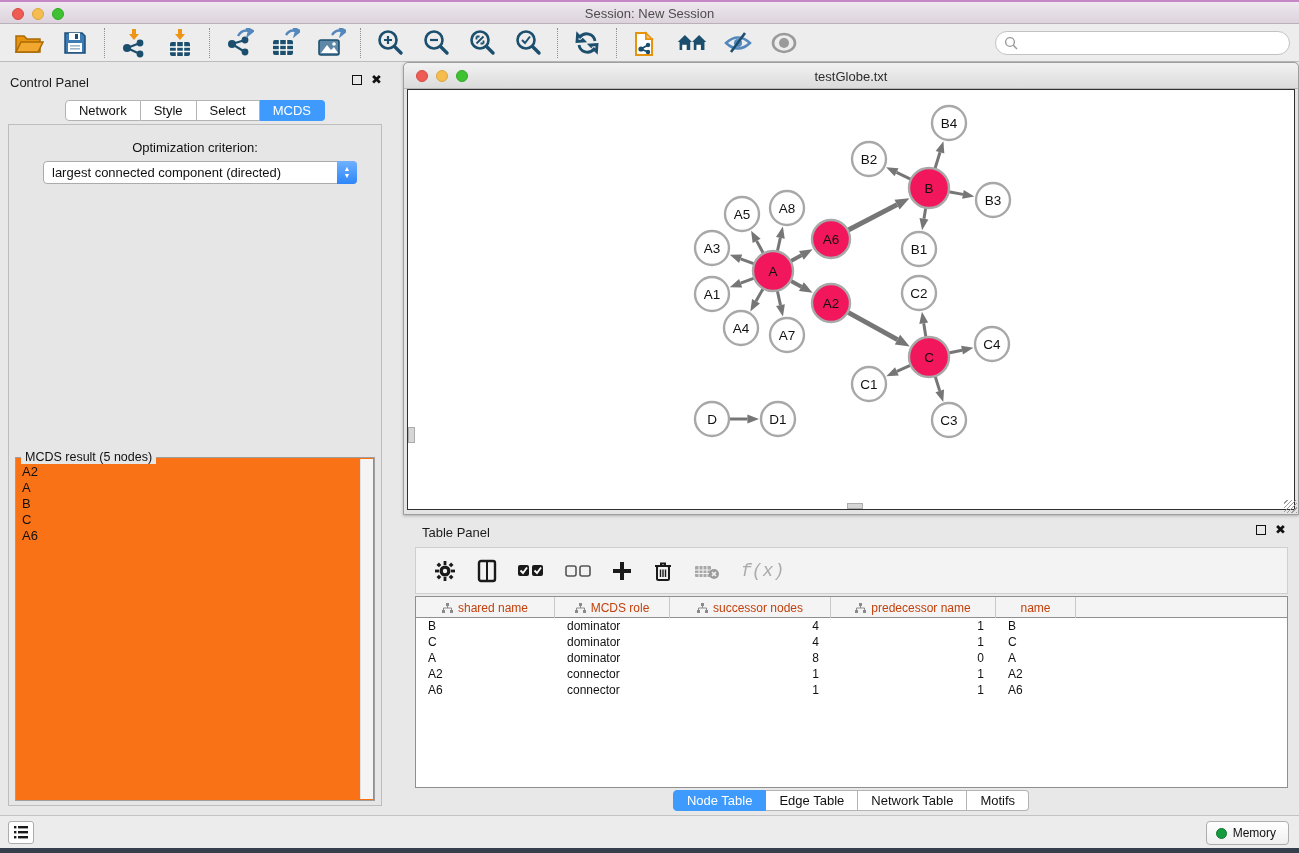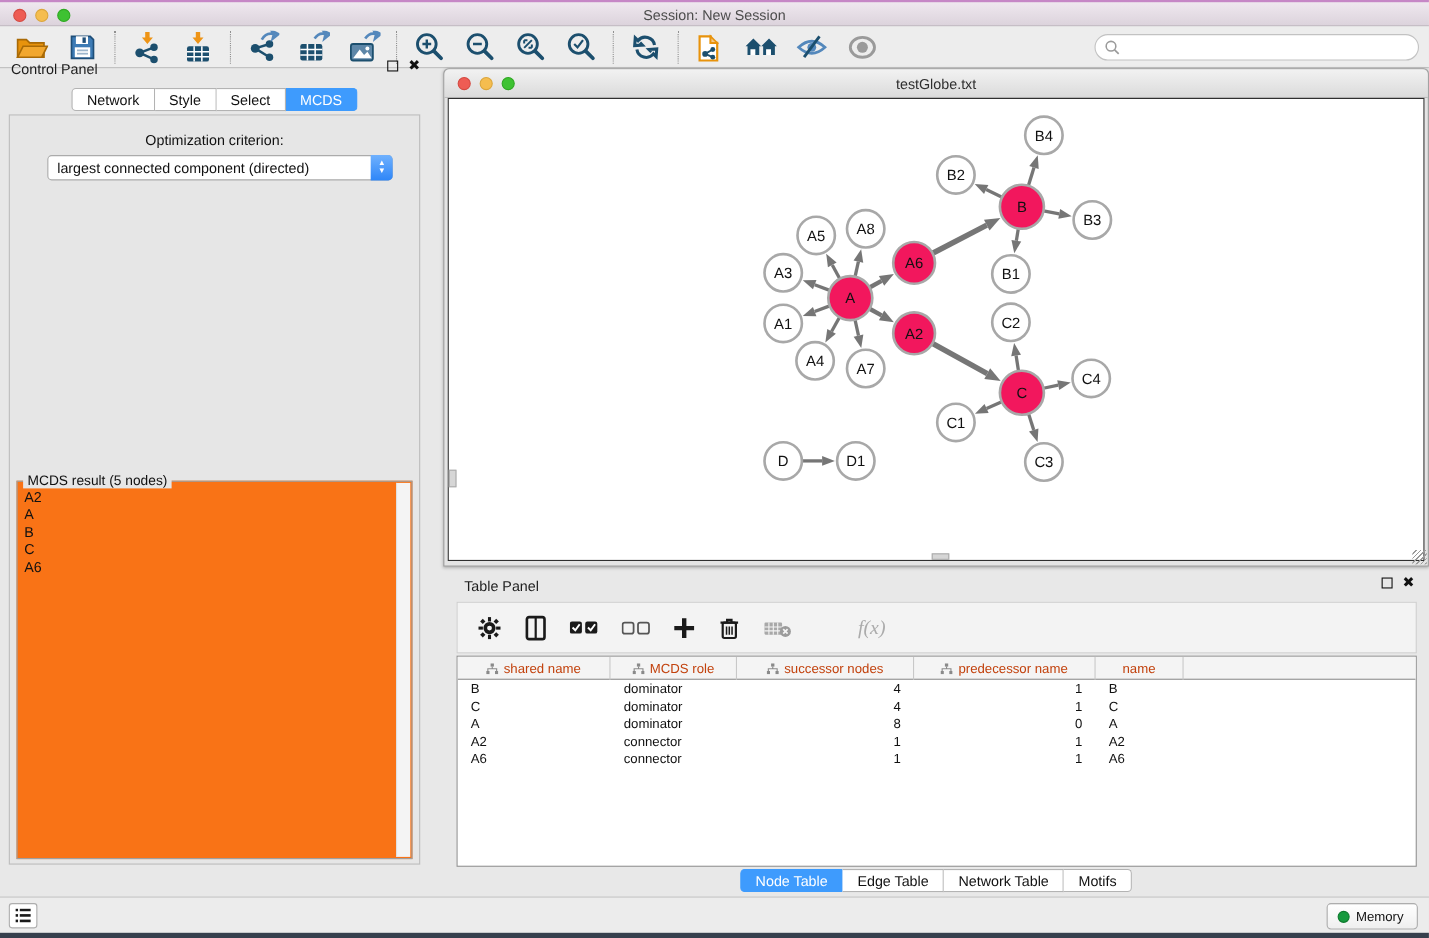--- a/index.html
+++ b/index.html
@@ -23,21 +23,21 @@
   .toolbar { position:absolute; left:0; top:24px; width:1299px; height:38px;
     background:#EDEDED; border-bottom:1px solid #BDBDBD; display:flex; align-items:center; }
   .tb-group { display:flex; align-items:center; gap:14px; padding:0 13px; height:32px; }
   .tb-sep { width:1px; height:30px; border-left:1px dotted #909090; }
   .tb-icon { width:32px; height:30px; display:flex; align-items:center; justify-content:center; cursor:default; }
   .searchbox { position:absolute; right:9px; top:7px; width:295px; height:24px;
     background:#fff; border:1px solid #C2C2C2; border-radius:12px; display:flex; align-items:center; padding-left:8px; }
   .searchbox input { border:none; outline:none; flex:1; font-size:12px; background:transparent; height:18px; }
 
   
-  .control-panel { position:absolute; left:0; top:50px; width:390px; height:749px; }
+  .control-panel { position:absolute; left:0; top:70px; width:390px; height:749px; }
   .panel-title { position:absolute; left:10px; top:5px; font-size:13px; color:#1c1c1c; }
   .panel-btns { position:absolute; right:8px; top:5px; display:flex; gap:9px; align-items:center; }
   .float-glyph { width:10px; height:10px; border:1.5px solid #111; display:inline-block; }
   .close-glyph { font-size:13px; font-weight:bold; color:#111; line-height:10px; }
 
   .seg { display:inline-flex; }
   .seg .seg-btn { border:1px solid #B3B3B3; border-left:none; background:#FFFFFF; color:#111;
     font-size:13px; padding:2px 13px; height:21px; line-height:16px; cursor:default; }
   .seg .seg-btn:first-child { border-left:1px solid #B3B3B3; border-radius:4px 0 0 4px; }
   .seg .seg-btn:last-child { border-radius:0 4px 4px 0; }
@@ -78,21 +78,21 @@
   .scroll-stub-v { position:absolute; left:0px; top:337px; width:7px; height:16px; background:#D6D6D6; border:1px solid #ACACAC; }
   .scroll-stub-h { position:absolute; left:439px; bottom:0px; width:16px; height:6px; background:#D6D6D6; border:1px solid #ACACAC; }
   .resize-grip { position:absolute; right:1px; bottom:1px; width:13px; height:13px;
     background:repeating-linear-gradient(135deg,transparent,transparent 2px,#9a9a9a 2px,#9a9a9a 3px); }
 
   
   .table-panel { position:absolute; left:403px; top:518px; width:896px; height:297px; }
   .tp-toolbar { position:absolute; left:12px; top:29px; width:873px; height:47px;
     background:#F3F3F3; border:1px solid #CFCFCF; display:flex; align-items:center; gap:21px; padding-left:18px; }
   .tp-icon { display:flex; align-items:center; justify-content:center; height:30px; cursor:default; }
-  .fx { font-family:Liberation Serif, serif; font-style:italic; font-size:18px; color:#ABABAB;margin-left:39px; }
+  .fx { font-family:Liberation Mono, monospace; font-style:italic; font-size:18px; color:#ABABAB; }
 
   .data-table { position:absolute; left:12px; top:78px; width:873px; height:192px;
     background:#fff; border:1px solid #8F8F8F; overflow:hidden; }
   .dt-header { display:flex; height:21px; background:#F4F4F4; border-bottom:1px solid #8F8F8F; }
   .dt-hcell { display:flex; align-items:center; justify-content:center; gap:5px;
     font-size:12px; color:#c2410c; border-right:1px solid #C8C8C8; height:21px; }
   .dt-row { display:flex; height:16px; }
   .dt-cell { font-size:12px; color:#111; line-height:16px; white-space:nowrap; overflow:hidden; }
   .dt-cell.left { text-align:left; padding-left:12px; }
   .dt-cell.right { text-align:right; padding-right:12px; }

